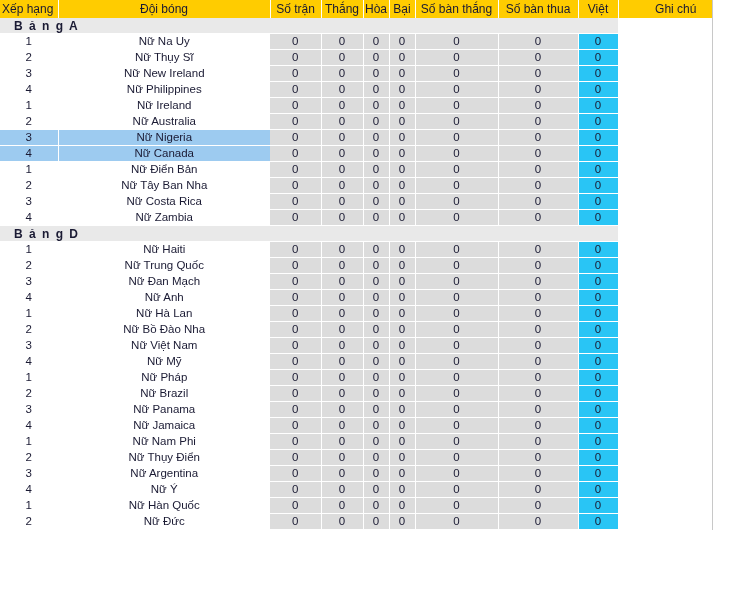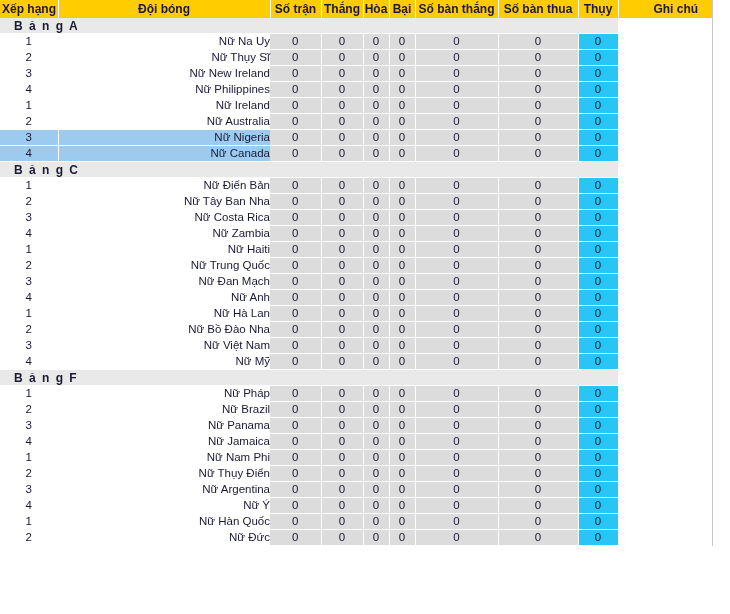--- a/index.html
+++ b/index.html
@@ -47,21 +47,21 @@
   col.c-gf     { width: 83px; }
   col.c-ga     { width: 80px; }
   col.c-pts    { width: 40px; }
   col.c-note   { width: 94px; }
 
   
   tr.head-row { height: 18px; }
   tr.head-row th {
     background: #ffcc00;
     color: #1a1a33;
-    font-weight: bold;
+    font-weight: normal;
     font-size: 12px;
     text-align: center;
     height: 18px;
     border-right: 1px solid #ffffff;
     white-space: nowrap;
   }
   tr.head-row th.h-rank {
     text-align: left;
     padding-left: 2px;
   }
@@ -97,21 +97,20 @@
     font-size: 11.5px;
     background: #ffffff;
     white-space: nowrap;
   }
   tr.team-row td.rank {
     background: #ffffff;
     border-right: 1px solid #ffffff;
   }
   tr.team-row td.team {
     background: #ffffff;
-    text-align: right;
   }
   tr.team-row td.stat {
     background: #dcdcdc;
     border-right: 1px solid #ffffff;
     border-bottom: 1px solid #ffffff;
   }
   tr.team-row td.pts {
     background: #29c5f5;
     border-right: 1px solid #ffffff;
     border-bottom: 1px solid #ffffff;
@@ -147,21 +146,21 @@
     <thead>
       <tr class="head-row">
         <th class="h-rank">Xếp hạng</th>
         <th>Đội bóng</th>
         <th>Số trận</th>
         <th>Thắng</th>
         <th>Hòa</th>
         <th>Bại</th>
         <th>Số bàn thắng</th>
         <th>Số bàn thua</th>
-        <th>Thụy</th>
+        <th>Việt</th>
         <th class="h-note">Ghi chú</th>
       </tr>
     </thead>
     <tbody id="standings-body">
         <tr class="group-row">
           <td class="group-label" colspan="9">B ả n g   A</td>
           <td class="group-blank-note"></td>
         </tr>
         <tr class="team-row">
           <td class="rank">1</td>
@@ -252,74 +251,74 @@
           <td class="team">Nữ Canada</td>
           <td class="stat">0</td>
           <td class="stat">0</td>
           <td class="stat">0</td>
           <td class="stat">0</td>
           <td class="stat">0</td>
           <td class="stat">0</td>
           <td class="pts">0</td>
           <td class="note"></td>
         </tr>
+        <tr class="team-row">
+          <td class="rank">1</td>
+          <td class="team">Nữ Điển Bản</td>
+          <td class="stat">0</td>
+          <td class="stat">0</td>
+          <td class="stat">0</td>
+          <td class="stat">0</td>
+          <td class="stat">0</td>
+          <td class="stat">0</td>
+          <td class="pts">0</td>
+          <td class="note"></td>
+        </tr>
+        <tr class="team-row">
+          <td class="rank">2</td>
+          <td class="team">Nữ Tây Ban Nha</td>
+          <td class="stat">0</td>
+          <td class="stat">0</td>
+          <td class="stat">0</td>
+          <td class="stat">0</td>
+          <td class="stat">0</td>
+          <td class="stat">0</td>
+          <td class="pts">0</td>
+          <td class="note"></td>
+        </tr>
+        <tr class="team-row">
+          <td class="rank">3</td>
+          <td class="team">Nữ Costa Rica</td>
+          <td class="stat">0</td>
+          <td class="stat">0</td>
+          <td class="stat">0</td>
+          <td class="stat">0</td>
+          <td class="stat">0</td>
+          <td class="stat">0</td>
+          <td class="pts">0</td>
+          <td class="note"></td>
+        </tr>
+        <tr class="team-row">
+          <td class="rank">4</td>
+          <td class="team">Nữ Zambia</td>
+          <td class="stat">0</td>
+          <td class="stat">0</td>
+          <td class="stat">0</td>
+          <td class="stat">0</td>
+          <td class="stat">0</td>
+          <td class="stat">0</td>
+          <td class="pts">0</td>
+          <td class="note"></td>
+        </tr>
         <tr class="group-row">
-          <td class="group-label" colspan="9">B ả n g   C</td>
+          <td class="group-label" colspan="9">B ả n g   D</td>
           <td class="group-blank-note"></td>
         </tr>
         <tr class="team-row">
           <td class="rank">1</td>
-          <td class="team">Nữ Điển Bản</td>
-          <td class="stat">0</td>
-          <td class="stat">0</td>
-          <td class="stat">0</td>
-          <td class="stat">0</td>
-          <td class="stat">0</td>
-          <td class="stat">0</td>
-          <td class="pts">0</td>
-          <td class="note"></td>
-        </tr>
-        <tr class="team-row">
-          <td class="rank">2</td>
-          <td class="team">Nữ Tây Ban Nha</td>
-          <td class="stat">0</td>
-          <td class="stat">0</td>
-          <td class="stat">0</td>
-          <td class="stat">0</td>
-          <td class="stat">0</td>
-          <td class="stat">0</td>
-          <td class="pts">0</td>
-          <td class="note"></td>
-        </tr>
-        <tr class="team-row">
-          <td class="rank">3</td>
-          <td class="team">Nữ Costa Rica</td>
-          <td class="stat">0</td>
-          <td class="stat">0</td>
-          <td class="stat">0</td>
-          <td class="stat">0</td>
-          <td class="stat">0</td>
-          <td class="stat">0</td>
-          <td class="pts">0</td>
-          <td class="note"></td>
-        </tr>
-        <tr class="team-row">
-          <td class="rank">4</td>
-          <td class="team">Nữ Zambia</td>
-          <td class="stat">0</td>
-          <td class="stat">0</td>
-          <td class="stat">0</td>
-          <td class="stat">0</td>
-          <td class="stat">0</td>
-          <td class="stat">0</td>
-          <td class="pts">0</td>
-          <td class="note"></td>
-        </tr>
-        <tr class="team-row">
-          <td class="rank">1</td>
           <td class="team">Nữ Haiti</td>
           <td class="stat">0</td>
           <td class="stat">0</td>
           <td class="stat">0</td>
           <td class="stat">0</td>
           <td class="stat">0</td>
           <td class="stat">0</td>
           <td class="pts">0</td>
           <td class="note"></td>
         </tr>
@@ -399,24 +398,20 @@
           <td class="rank">4</td>
           <td class="team">Nữ Mỹ</td>
           <td class="stat">0</td>
           <td class="stat">0</td>
           <td class="stat">0</td>
           <td class="stat">0</td>
           <td class="stat">0</td>
           <td class="stat">0</td>
           <td class="pts">0</td>
           <td class="note"></td>
-        </tr>
-        <tr class="group-row">
-          <td class="group-label" colspan="9">B ả n g   F</td>
-          <td class="group-blank-note"></td>
         </tr>
         <tr class="team-row">
           <td class="rank">1</td>
           <td class="team">Nữ Pháp</td>
           <td class="stat">0</td>
           <td class="stat">0</td>
           <td class="stat">0</td>
           <td class="stat">0</td>
           <td class="stat">0</td>
           <td class="stat">0</td>

